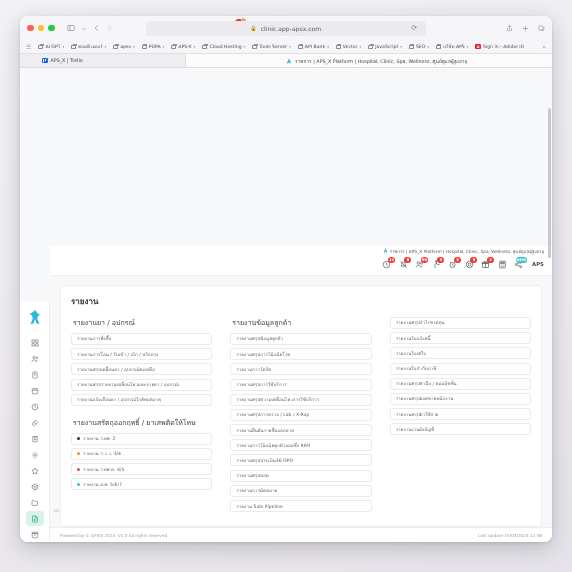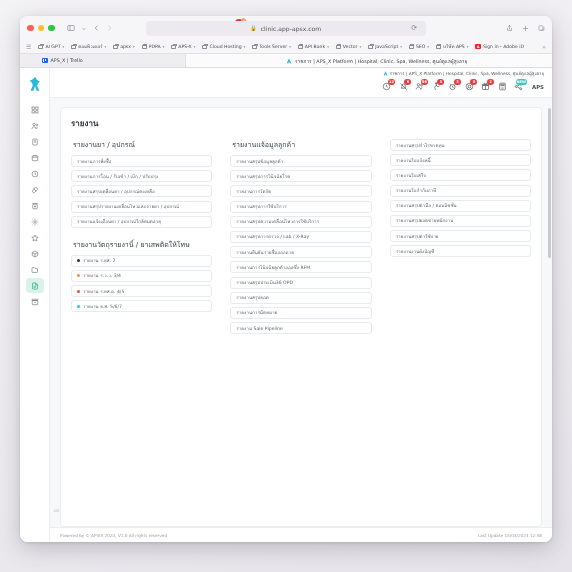--- a/index.html
+++ b/index.html
@@ -120,21 +120,21 @@
     display: flex; align-items: center; justify-content: center; gap: .6px;
     flex: none;
   }
   .trello-ico i { display: block; width: 1.3px; background: #fff; border-radius: .3px; }
   .trello-ico i:first-child { height: 3.6px; }
   .trello-ico i:last-child { height: 2.2px; align-self: flex-start; margin-top: 1px; }
   .apsx-ico {
     width: 6px; height: 6px; flex: none; color: #29b6d8;
   }
   
-  .app { flex: 1; display: flex; background: #f7f8fa; min-height: 0; position: relative; }
+  .app { flex: 1; display: flex; background: #f7f8fa; min-height: 0; position: relative; align-items: flex-end; }
   
   .appside {
     width: 30px; background: #ffffff;
     border-right: 1px solid #eceef1;
     display: flex; flex-direction: column; align-items: center;
     padding-top: 7px;
     flex: none;
   }
   .brand { width: 18px; height: 18px; margin-bottom: 9px; color: #29b6d8; }
   .side-items { display: flex; flex-direction: column; align-items: center; gap: 1px; width: 100%; }
@@ -605,21 +605,21 @@
                   <div class="rowitem">
                       <span class="lbl">รายงานสรุปเคลื่อนยา / อุปกรณ์คงเหลือ</span>
                     </div>
                   <div class="rowitem">
                       <span class="lbl">รายงานสรุปรายงานเคลื่อนไหวและจ่ายยา / อุปกรณ์</span>
                     </div>
                   <div class="rowitem">
                       <span class="lbl">รายงานแจ้งเตือนยา / อุปกรณ์ใกล้หมดอายุ</span>
                     </div>
                 </div>
-                <div class="sec-title second">รายงานวัตถุรายงานิ์ / ยาเสพติดให้โทษ</div>
+                <div class="sec-title second">รายงานสรัตถุออกฤทธิ์ / ยาเสพติดให้โทษ</div>
                 <div class="rowlist">
                   <div class="rowitem">
                     <span class="bullet" style="background:#2b2f36"></span>
                     <span class="lbl">รายงาน ร.ยส. 2</span>
                   </div>
                   <div class="rowitem">
                     <span class="bullet" style="background:#f98b2c"></span>
                     <span class="lbl">รายงาน ร.ว.ว. 3/4</span>
                   </div>
                   <div class="rowitem">
@@ -627,21 +627,21 @@
                     <span class="lbl">รายงาน ร.ยส.ต. 4/5</span>
                   </div>
                   <div class="rowitem">
                     <span class="bullet" style="background:#1fc8d8"></span>
                     <span class="lbl">รายงาน ย.ส. 5/6/7</span>
                   </div>
                 </div>
               </div>
 
               <div class="col">
-                <div class="sec-title">รายงานแจ้อมูลลูกค้า</div>
+                <div class="sec-title">รายงานข้อมูลลูกค้า</div>
                 <div class="rowlist">
                   <div class="rowitem">
                       <span class="lbl">รายงานสรุปข้อมูลลูกค้า</span>
                     </div>
                   <div class="rowitem">
                       <span class="lbl">รายงานสรุปการวินิจฉัยโรค</span>
                     </div>
                   <div class="rowitem">
                       <span class="lbl">รายงานการวัดกัด</span>
                     </div>

